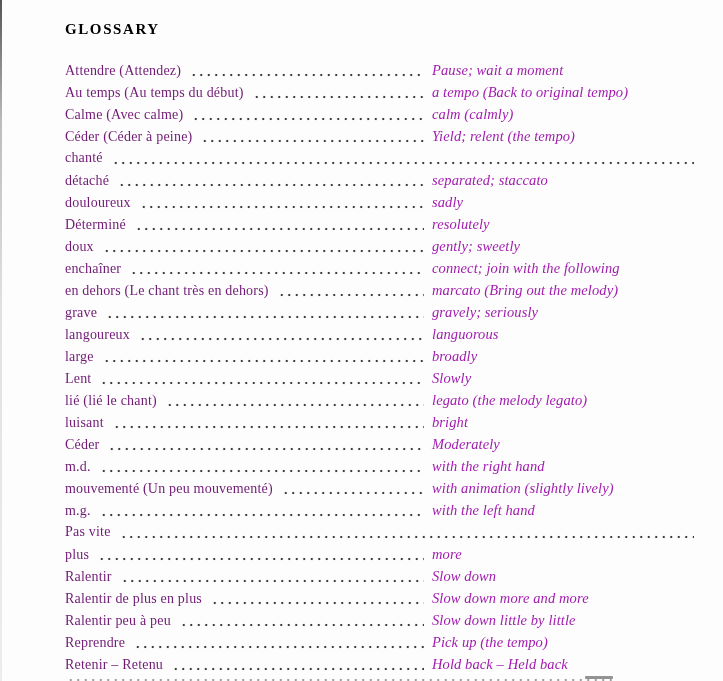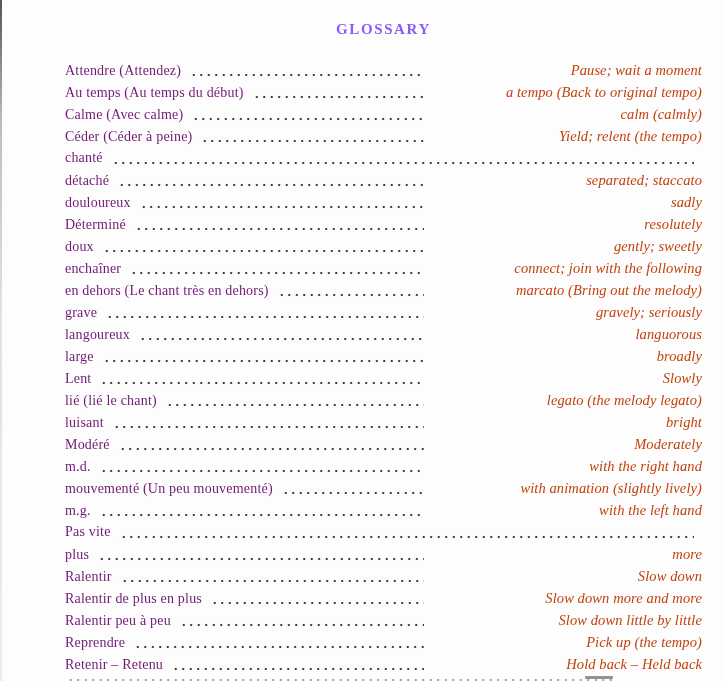--- a/index.html
+++ b/index.html
@@ -31,25 +31,24 @@
     );
   }
   .content {
     position: absolute;
     left: 65px;
     top: 20px;
     width: 637px;
   }
   .page-title {
     margin: 0;
-    text-align: center;
     font-size: 15px;
     font-weight: bold;
     letter-spacing: 1.6px;
-    color: #8b5cf6;
+    color: #000000;
     line-height: 18px;
   }
   .entries {
     margin-top: 21px;
   }
   .row {
     display: flex;
     align-items: baseline;
     height: 22px;
     line-height: 22px;
@@ -69,22 +68,21 @@
     background-image: radial-gradient(circle, #3c3c3c 1.05px, rgba(0,0,0,0) 1.5px);
     background-size: 7.5px 7.5px;
     background-repeat: repeat-x;
     background-position: left 2px bottom 3px;
   }
   .translation {
     flex: 0 0 270px;
     font-style: italic;
     font-size: 14.5px;
     letter-spacing: 0.1px;
-    color: #c2410c;
-    text-align: right;
+    color: #a21caf;
   }
   
   .row.partial {
     opacity: 0.5;
   }
   .row.partial .leader {
     background-position: left 2px top 1px;
     margin-right: 90px;
   }
   .smudge {
@@ -200,21 +198,21 @@
     <span class="translation">legato (the melody legato)</span>
   </div>
 
   <div class="row">
     <span class="term">luisant</span>
     <span class="leader"></span>
     <span class="translation">bright</span>
   </div>
 
   <div class="row">
-    <span class="term">Modéré</span>
+    <span class="term">Céder</span>
     <span class="leader"></span>
     <span class="translation">Moderately</span>
   </div>
 
   <div class="row">
     <span class="term">m.d.</span>
     <span class="leader"></span>
     <span class="translation">with the right hand</span>
   </div>
 

